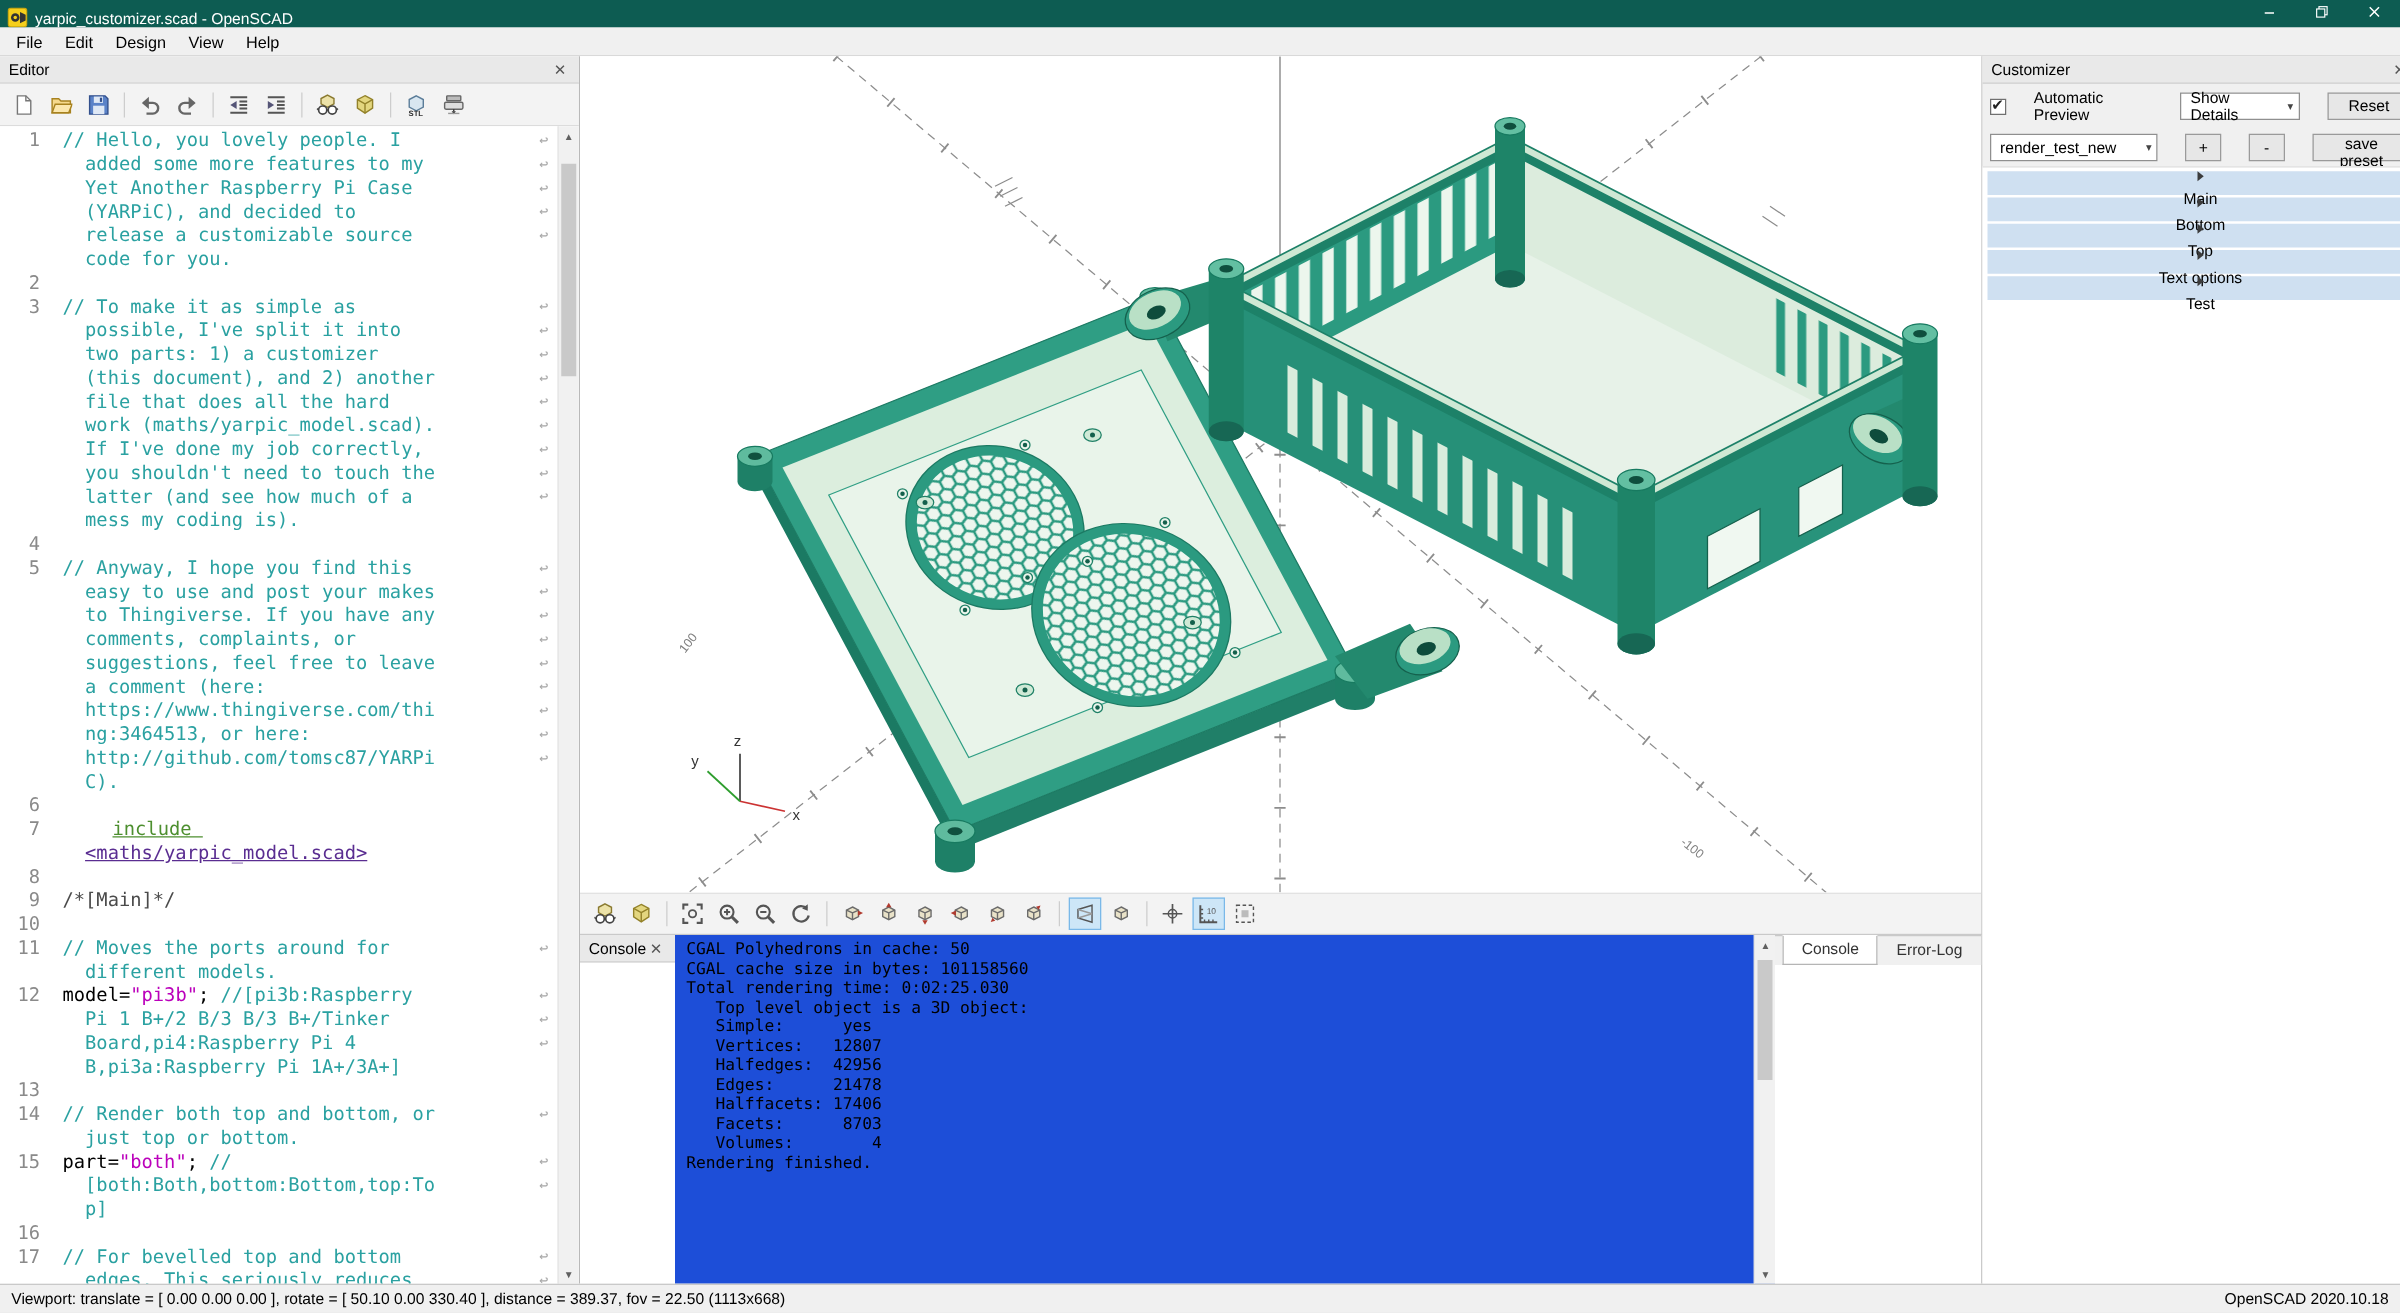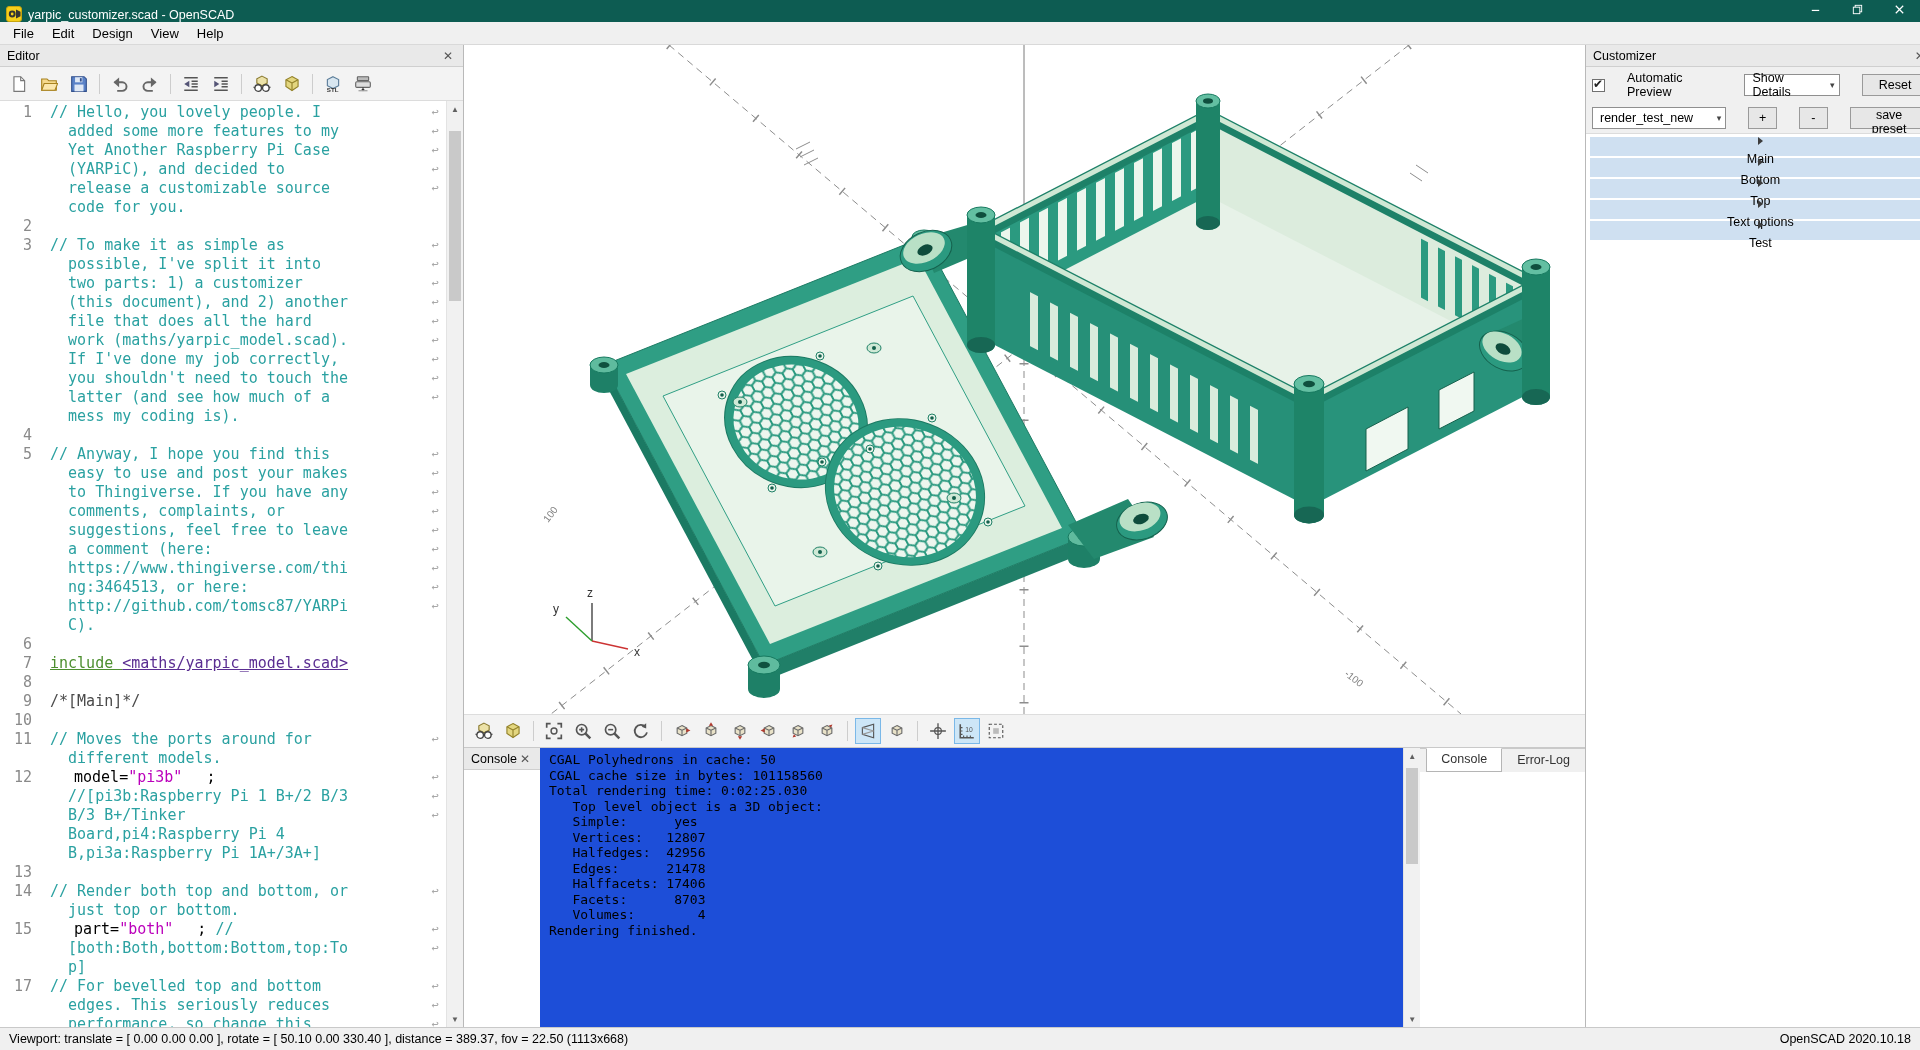--- a/index.html
+++ b/index.html
@@ -45,23 +45,23 @@
   .gutter { flex:none; width:38px; text-align:right; padding-right:6px; color:#8a8a8a;
             font:15px/19px "DejaVu Sans Mono", monospace; }
   .code-text { flex:none; width:302px; margin-left:12px; min-height:19px;
                font:15px/19px "DejaVu Sans Mono", monospace;
                white-space:pre-wrap; overflow-wrap:anywhere;
                padding-left:2ch; text-indent:-2ch; }
   .wrap-col { margin-left:auto; width:22px; flex:none; text-align:center; color:#a8a8a8;
               font:12px/19px "DejaVu Sans Mono", monospace; }
   .wm { display:block; height:19px; }
   .s-comment { color:#2aa1a1; }
-  .s-plain { color:#000;margin-left:24px; }
+  .s-plain { color:#000; }
   .s-string { color:#bb00bb; }
-  .s-include { color:#4d8f2f; text-decoration:underline; }
+  .s-include { color:#4d8f2f; text-decoration:underline;margin-left:40px; }
   .s-includepath { color:#5a2d91; text-decoration:underline; }
   .s-section { color:#4a4a4a; }
 
   
   .vscroll { width:17px; flex:none; background:#f1f1f1; border-left:1px solid #e3e3e3;
              display:flex; flex-direction:column; }
   .vs-arrow { height:16px; flex:none; display:flex; align-items:center; justify-content:center;
               color:#606060; font-size:8px; }
   .vs-track { flex:1; position:relative; }
   .vs-thumb { position:absolute; left:2px; right:2px; background:#c9c9c9; }
@@ -372,20 +372,25 @@
             </div>
             <div class="code-line">
               <span class="gutter">15</span>
               <span class="code-text"><span class="s-plain">part=</span><span class="s-string">"both"</span><span class="s-plain">; </span><span class="s-comment">// [both:Both,bottom:Bottom,top:Top]</span></span>
               <span class="wrap-col">
                 <span class="wm">↩</span>
                 <span class="wm">↩</span>
               </span>
             </div>
             <div class="code-line">
+              <span class="gutter">16</span>
+              <span class="code-text"></span>
+              <span class="wrap-col"></span>
+            </div>
+            <div class="code-line">
               <span class="gutter">17</span>
               <span class="code-text"><span class="s-comment">// For bevelled top and bottom edges. This seriously reduces performance, so change this last if you want bevelled edges.</span></span>
               <span class="wrap-col">
                 <span class="wm">↩</span>
                 <span class="wm">↩</span>
                 <span class="wm">↩</span>
               </span>
             </div>
           </div>
         <div class="vscroll">

